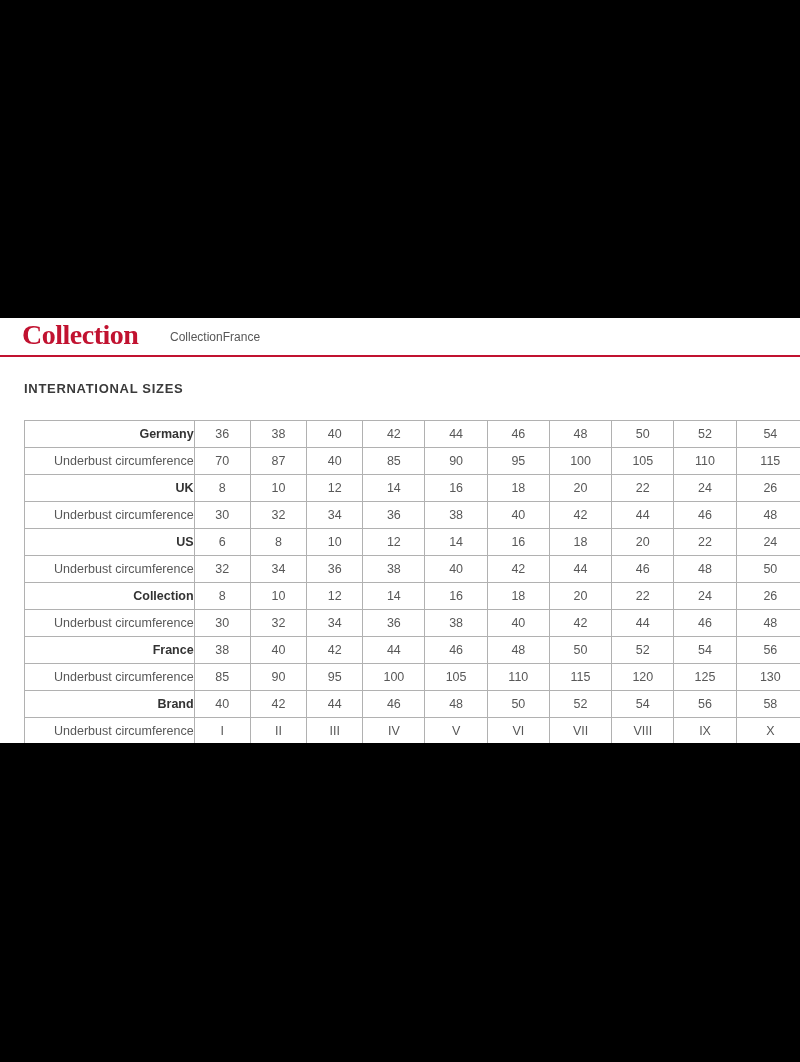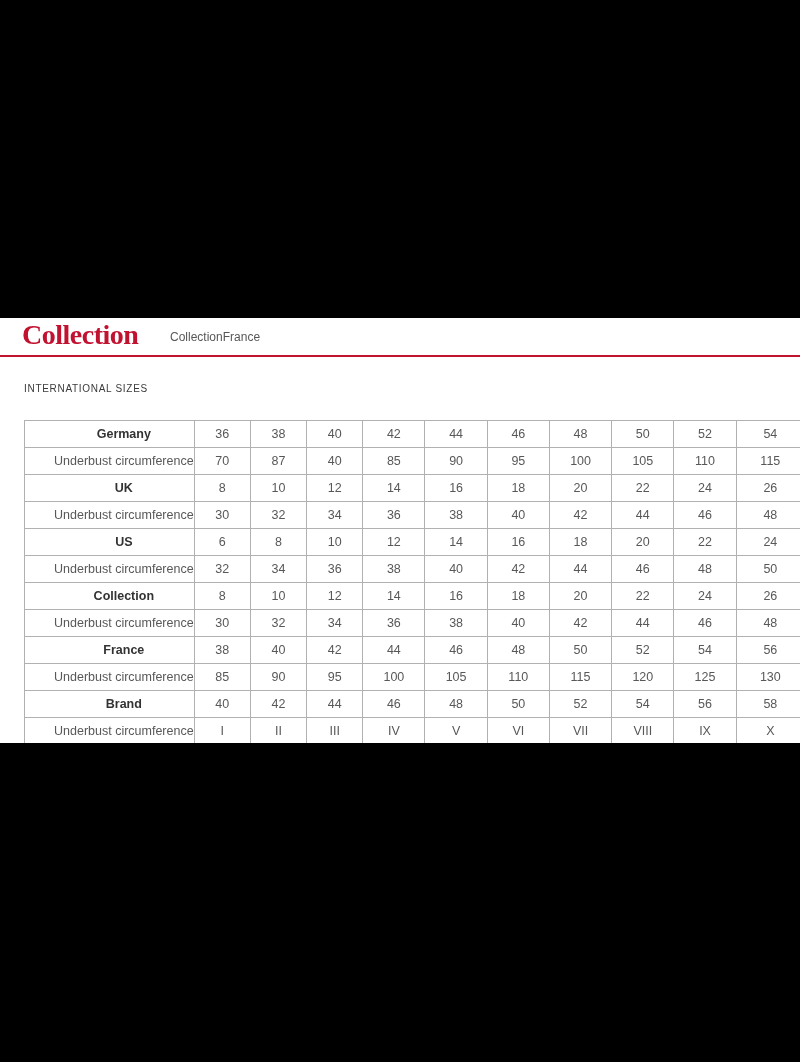--- a/index.html
+++ b/index.html
@@ -41,22 +41,22 @@
     margin-top: -3px;
   }
   .nav {
     display: flex;
     font-size: 12px;
     color: #575757;
   }
   .nav-item { cursor: pointer; }
   .heading {
     margin: 24px 0 0 24px;
-    font-size: 10px;
-    font-weight: 400;
+    font-size: 13px;
+    font-weight: 700;
     letter-spacing: 0.7px;
     color: #3a3a3a;
     line-height: 15px;
   }
   table.size-table {
     border-collapse: collapse;
     table-layout: fixed;
     width: 781px;
     margin: 24px 0 0 24px;
   }
@@ -65,21 +65,21 @@
     height: 26px;
     padding: 0;
     text-align: center;
     vertical-align: middle;
     font-size: 12.5px;
     color: #585858;
     white-space: nowrap;
     overflow: hidden;
   }
   table.size-table td.label {
-    text-align: center;
+    text-align: right;
     padding-left: 29px;
   }
   table.size-table tr.country td.label {
     font-weight: 700;
     color: #333;
   }
 </style>
 </head>
 <body>
 

